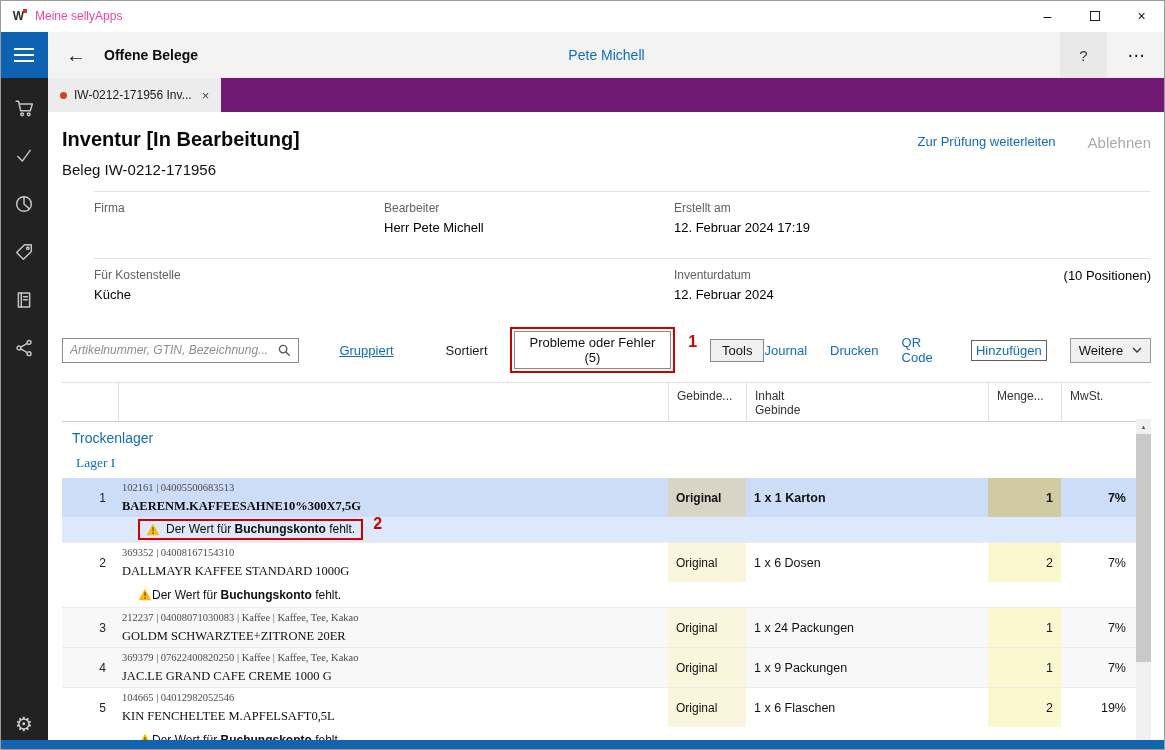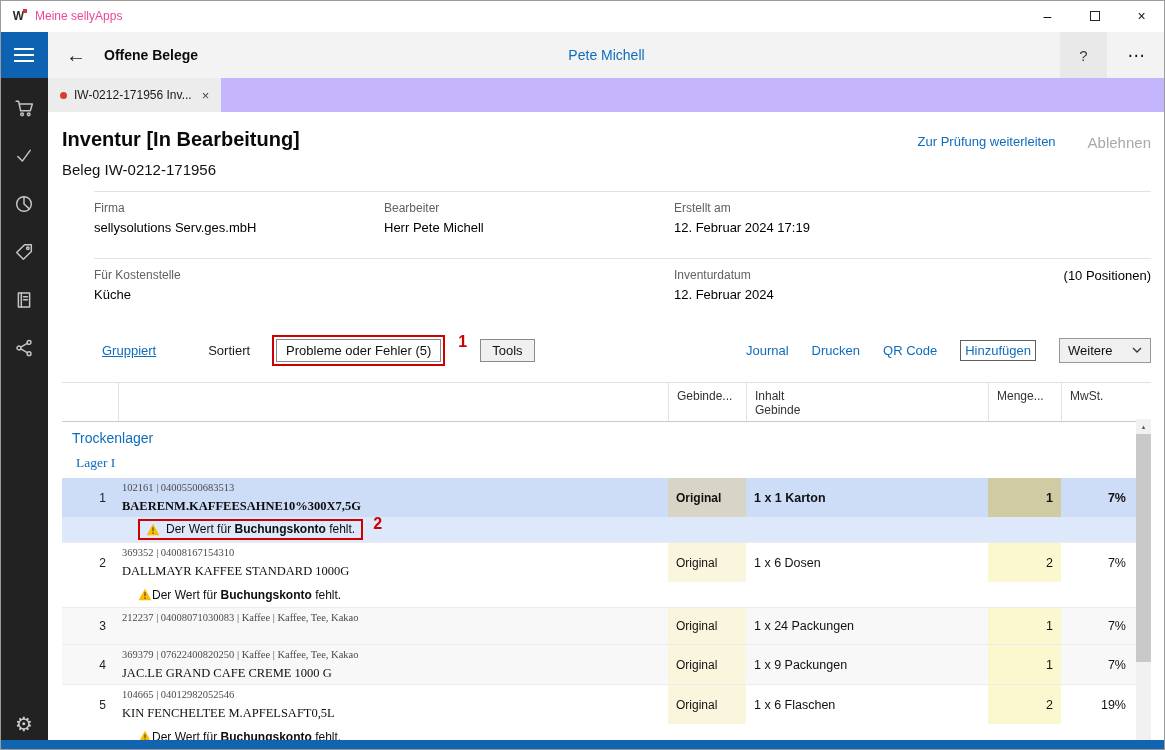--- a/index.html
+++ b/index.html
@@ -38,21 +38,21 @@
   
   .appbar { height:46px; background:#f3f3f3; display:flex; align-items:center; position:relative; flex:none; }
   .back { font-size:20px; margin:0 18px 0 18px; color:#1b1b1b; line-height:1; }
   .appbar-title { font-size:14px; font-weight:700; color:#0b0b0b; }
   .user { position:absolute; left:50%; transform:translateX(-50%); color:#0f6cbd; font-size:14px; }
   .help-btn { margin-left:auto; width:47px; height:46px; background:#e9e9e9; display:flex; align-items:center;
               justify-content:center; font-size:15px; color:#3c3c3c; }
   .more-btn { width:58px; height:46px; display:flex; align-items:center; justify-content:center; font-size:17px; color:#111; }
 
   
-  .tabstrip { height:34px; background:#c4b5fd; display:flex; flex:none; }
+  .tabstrip { height:34px; background:#701a75; display:flex; flex:none; }
   .tab { background:#ececec; display:flex; align-items:center; gap:7px; padding:0 12px; font-size:12px; color:#1a1a1a; }
   .tab-dot { width:7px; height:7px; border-radius:50%; background:#d8402a; flex:none; }
   .tab-close { font-size:13px; color:#444; margin-left:3px; line-height:1; }
 
   
   .content { flex:1; background:#fff; padding:0 14px; position:relative; min-height:0; }
 
   .title-row { display:flex; align-items:baseline; margin-top:16px; }
   .doc-title { font-size:20px; font-weight:700; color:#0a0a0a; }
   .doc-actions { margin-left:auto; display:flex; gap:32px; font-size:15px; }
@@ -224,21 +224,20 @@
         <div class="doc-actions">
           <span class="act-forward blue-link">Zur Prüfung weiterleiten</span>
           <span class="act-reject">Ablehnen</span>
         </div>
       </div>
       <div class="beleg">Beleg IW-0212-171956</div>
 
       <div class="frow first">
         <div class="fc1">
           <div class="flabel">Firma</div>
-          <div class="fvalue">sellysolutions Serv.ges.mbH</div>
         </div>
         <div class="fc2">
           <div class="flabel">Bearbeiter</div>
           <div class="fvalue">Herr Pete Michell</div>
         </div>
         <div class="fc3">
           <div>
             <div class="flabel">Erstellt am</div>
             <div class="fvalue">12. Februar 2024 17:19</div>
           </div>
@@ -253,20 +252,27 @@
         <div class="fc3">
           <div>
             <div class="flabel">Inventurdatum</div>
             <div class="fvalue">12. Februar 2024</div>
           </div>
           <span class="positionen">(10 Positionen)</span>
         </div>
       </div>
 
       <div class="toolbar">
+        <div class="searchbox">
+          <input type="text" placeholder="Artikelnummer, GTIN, Bezeichnung..." style="">
+          <svg width="13" height="13" viewBox="0 0 14 14">
+            <circle cx="5.5" cy="5.5" r="4" fill="none" stroke="#555" stroke-width="1.4"></circle>
+            <path d="M8.6 8.6L12.6 12.6" stroke="#555" stroke-width="1.4"></path>
+          </svg>
+        </div>
         <span class="blue-link lnk-gruppiert">Gruppiert</span>
         <span class="lnk-sortiert">Sortiert</span>
         <span class="ann-box1">
           <button class="btn">Probleme oder Fehler (5)</button>
         </span>
         <span class="ann-num ann-num1">1</span>
         <button class="btn btn-tools">Tools</button>
         <div class="tb-right">
           <span class="blue-link">Journal</span>
           <span class="blue-link">Drucken</span>
@@ -357,20 +363,21 @@
                 <span><span>Der Wert für </span><b>Buchungskonto</b><span> fehlt.</span></span>
               </div>
             </div>
           </div>
 
           <div class="titem">
             <div class="grid trow alt">
               <div class="c-num">3</div>
               <div class="c-desc">
                 <div class="codes">212237 | 04008071030083 | Kaffee | Kaffee, Tee, Kakao</div>
+                <div class="aname">GOLDM SCHWARZTEE+ZITRONE 20ER</div>
               </div>
               <div class="c-geb">
                   <span class="geb-txt">Original</span>
                 </div>
               <div class="c-inh">1 x 24 Packungen</div>
               <div class="c-men">1</div>
               <div class="c-mwst">7%</div>
             </div>
           </div>
 

